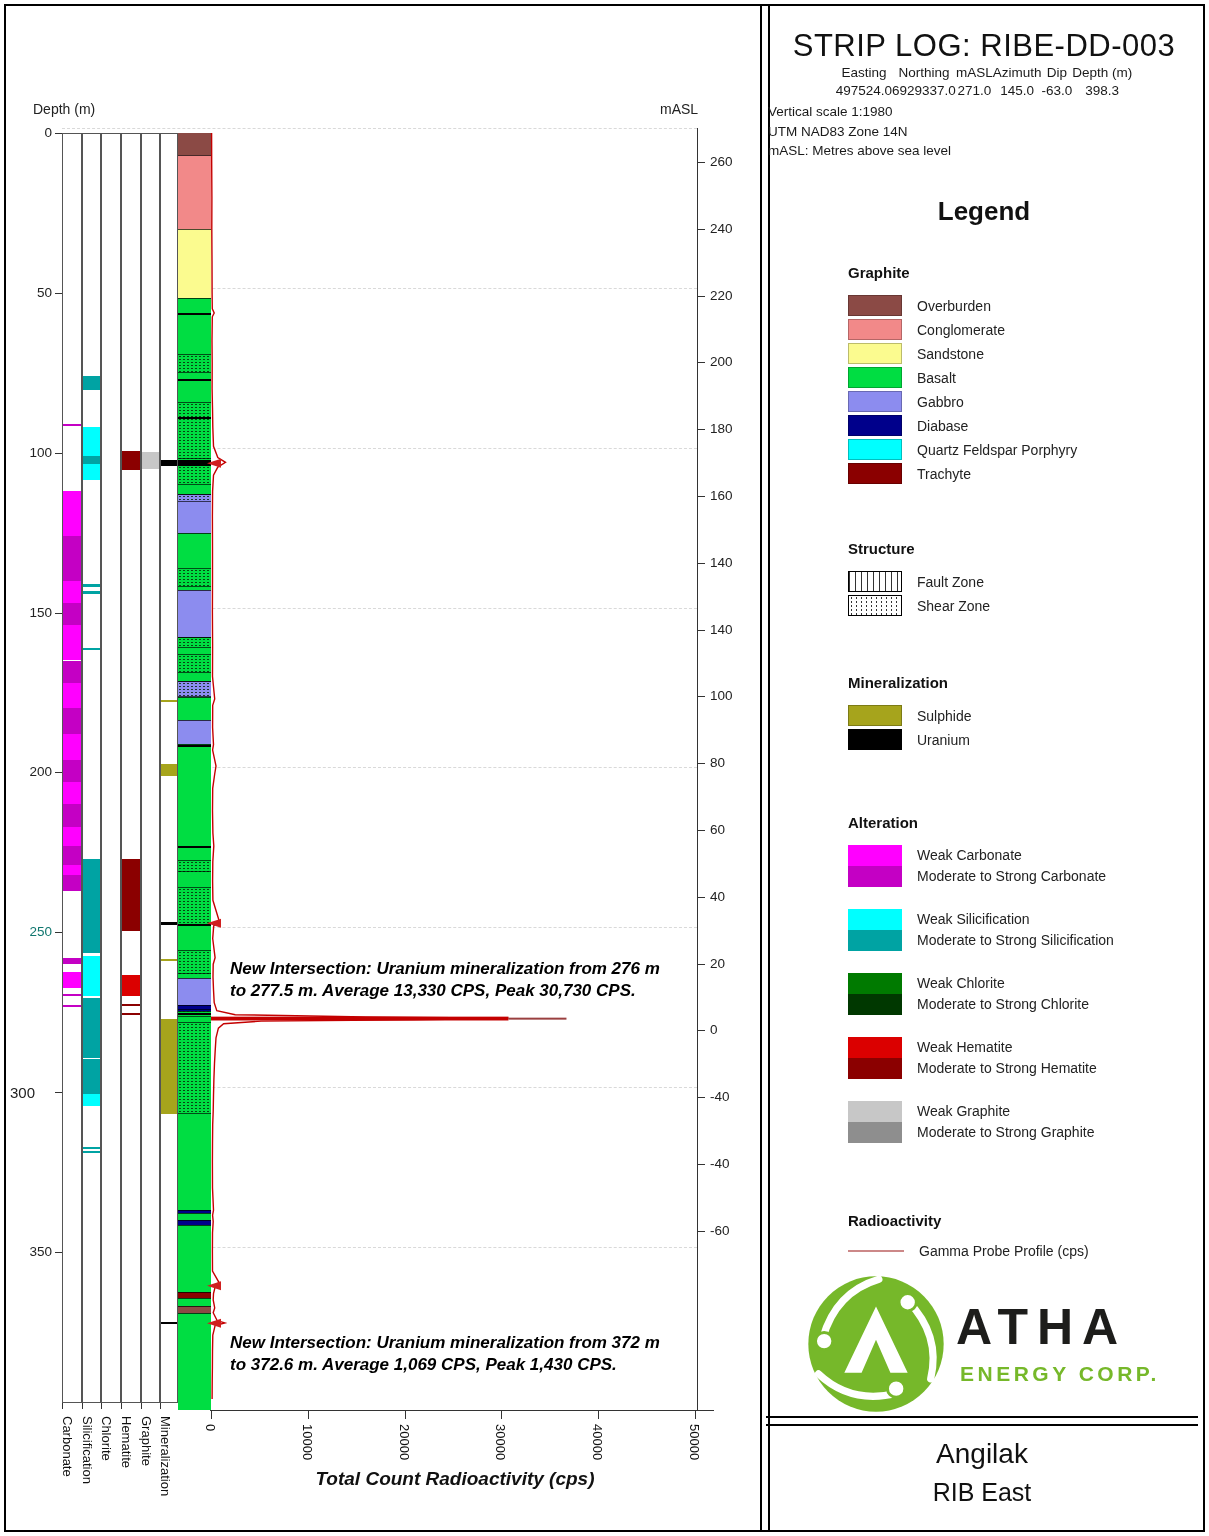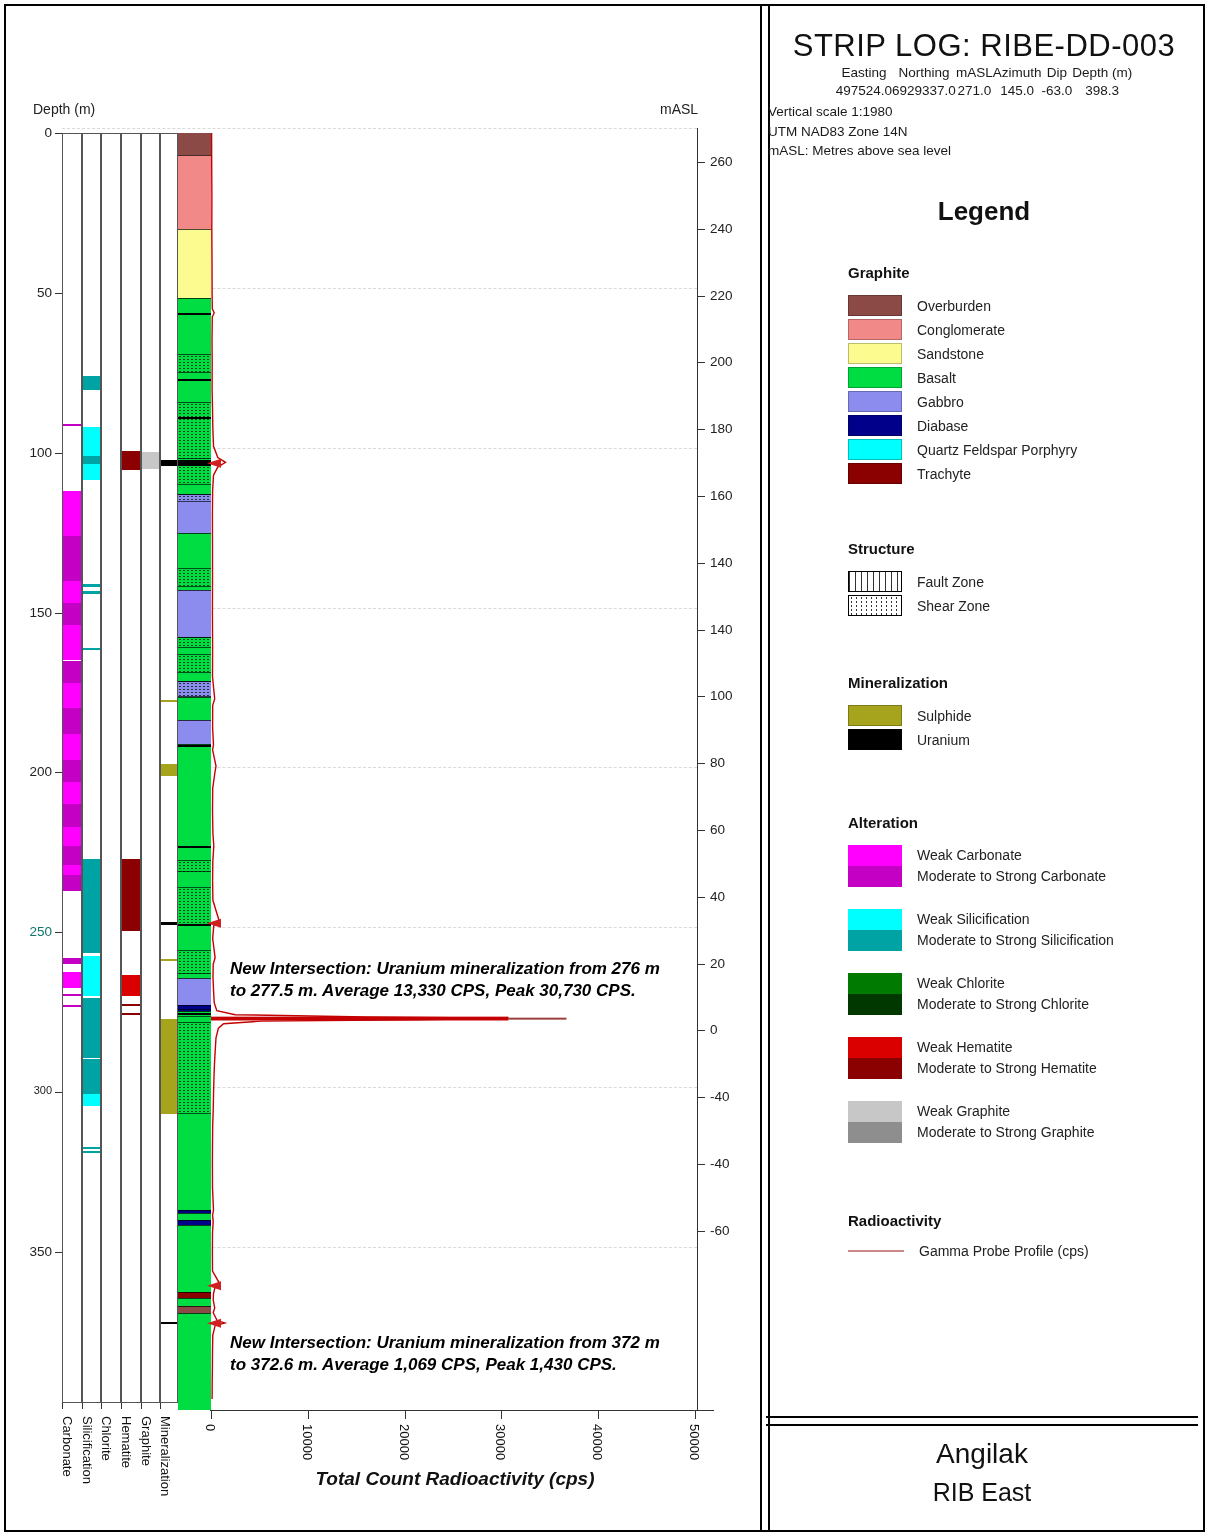--- a/index.html
+++ b/index.html
@@ -193,21 +193,21 @@
         <div class="abs" style="left: 10px; top: 284.85px; width: 42px; text-align: right; font-size: 13.5px; color: rgb(34, 34, 34);">50</div>
         <div class="abs" style="left: 55px; top: 452.7px; width: 7px; height: 0px; border-top: 1px solid rgb(51, 51, 51);"></div>
         <div class="abs" style="left: 10px; top: 444.7px; width: 42px; text-align: right; font-size: 13.5px; color: rgb(34, 34, 34);">100</div>
         <div class="abs" style="left: 55px; top: 612.55px; width: 7px; height: 0px; border-top: 1px solid rgb(51, 51, 51);"></div>
         <div class="abs" style="left: 10px; top: 604.55px; width: 42px; text-align: right; font-size: 13.5px; color: rgb(34, 34, 34);">150</div>
         <div class="abs" style="left: 55px; top: 772.4px; width: 7px; height: 0px; border-top: 1px solid rgb(51, 51, 51);"></div>
         <div class="abs" style="left: 10px; top: 764.4px; width: 42px; text-align: right; font-size: 13.5px; color: rgb(34, 34, 34);">200</div>
         <div class="abs" style="left: 55px; top: 932.25px; width: 7px; height: 0px; border-top: 1px solid rgb(51, 51, 51);"></div>
         <div class="abs" style="left: 10px; top: 924.25px; width: 42px; text-align: right; font-size: 13.5px; color: #0f766e;">250</div>
         <div class="abs" style="left: 55px; top: 1092.1px; width: 7px; height: 0px; border-top: 1px solid rgb(51, 51, 51);"></div>
-        <div class="abs" style="left: 10px; top: 1084.1px; width: 42px; text-align: right; font-size: 11px; color: rgb(34, 34, 34);">300</div>
+        <div class="abs" style="left: 10px; top: 1084.1px; width: 42px; text-align: left; font-size: 15px; color: rgb(34, 34, 34);">300</div>
         <div class="abs" style="left: 55px; top: 1251.95px; width: 7px; height: 0px; border-top: 1px solid rgb(51, 51, 51);"></div>
         <div class="abs" style="left: 10px; top: 1243.95px; width: 42px; text-align: right; font-size: 13.5px; color: rgb(34, 34, 34);">350</div>
         <div class="abs" style="left: 697px; top: 128px; width: 0px; height: 1282px; border-left: 1.5px solid rgb(51, 51, 51);"></div>
         <div class="abs" style="left: 697px; top: 162px; width: 8px; height: 0px; border-top: 1px solid rgb(51, 51, 51);"></div>
         <div class="abs" style="left: 710px; top: 154px; font-size: 13.5px; color: rgb(34, 34, 34);">260</div>
         <div class="abs" style="left: 697px; top: 228.8px; width: 8px; height: 0px; border-top: 1px solid rgb(51, 51, 51);"></div>
         <div class="abs" style="left: 710px; top: 220.8px; font-size: 13.5px; color: rgb(34, 34, 34);">240</div>
         <div class="abs" style="left: 697px; top: 295.6px; width: 8px; height: 0px; border-top: 1px solid rgb(51, 51, 51);"></div>
         <div class="abs" style="left: 710px; top: 287.6px; font-size: 13.5px; color: rgb(34, 34, 34);">220</div>
         <div class="abs" style="left: 697px; top: 362.4px; width: 8px; height: 0px; border-top: 1px solid rgb(51, 51, 51);"></div>
@@ -424,19 +424,37 @@
               <div class="asw" style="background: rgb(199, 199, 199);"></div>
               <div class="asw" style="background: rgb(142, 142, 142);"></div>
             </div>
             <div class="alabcol">
               <div>Weak Graphite</div>
               <div>Moderate to Strong Graphite</div>
             </div>
           </div>
         </div>
     </div>
+    <div id="logo">
+      <svg id="logo-emblem" viewBox="0 0 100 100">
+        <circle cx="50" cy="50" r="47" fill="#76b82a"></circle>
+        <g stroke="#ffffff" stroke-width="5" fill="none" stroke-linecap="round">
+          <path d="M52 5 Q22 14 13 46"></path>
+          <path d="M52 5 Q22 14 13 46" transform="rotate(120 50 50)"></path>
+          <path d="M52 5 Q22 14 13 46" transform="rotate(240 50 50)"></path>
+        </g>
+        <g fill="#ffffff" stroke="#76b82a" stroke-width="2">
+          <circle cx="14" cy="48" r="6"></circle>
+          <circle cx="72" cy="21" r="6"></circle>
+          <circle cx="64" cy="81" r="6"></circle>
+        </g>
+        <path d="M50 24 L72 70 L60 70 L50 47 L40 70 L28 70 Z" fill="#ffffff"></path>
+      </svg>
+      <div id="logo-name">ATHA</div>
+      <div id="logo-tag">ENERGY CORP.</div>
+    </div>
   </div>
 
   <div id="site-box">
     <div id="site-project">Angilak</div>
     <div id="site-area">RIB East</div>
   </div>
 </div>
 
 </body></html>

